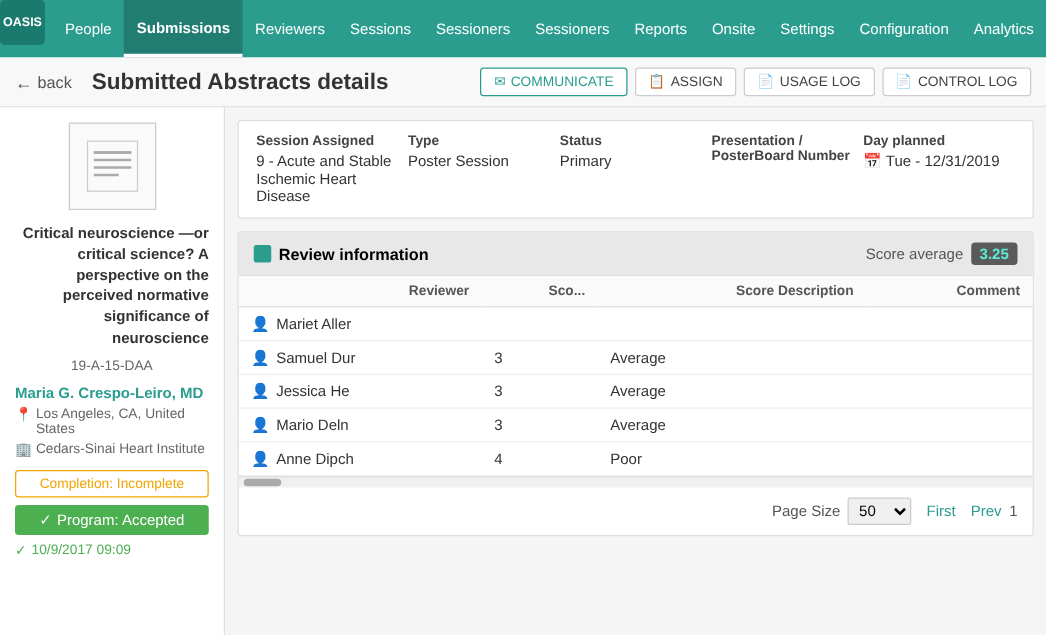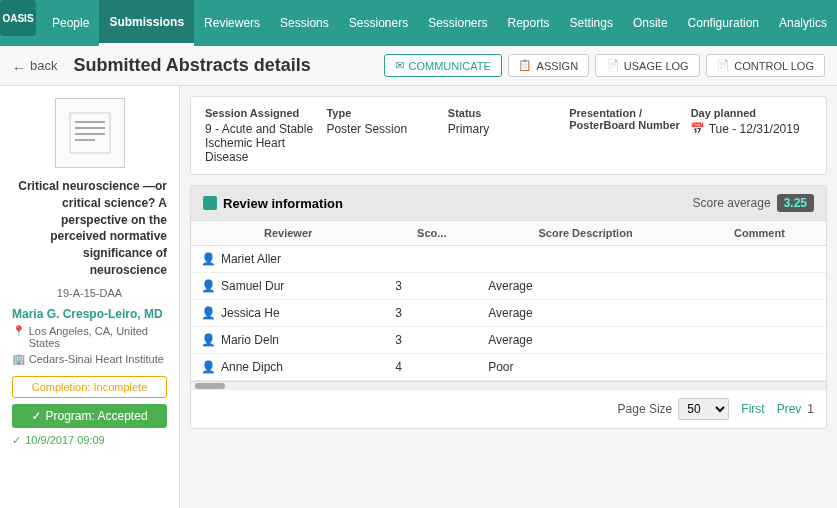--- a/index.html
+++ b/index.html
@@ -232,21 +232,21 @@
       color: #5eead4;
       padding: 2px 7px;
       border-radius: 3px;
       margin-left: 6px;
       font-weight: bold;
     }
 
     
     .review-table { width: 100%; border-collapse: collapse; }
     .review-table th {
-      text-align: center;
+      text-align: right;
       padding: 6px 10px;
       font-size: 11px;
       color: #555;
       border-bottom: 1px solid #ddd;
       background: #fafafa;
     }
     .review-table td {
       padding: 6px 10px;
       font-size: 12px;
       color: #333;
@@ -302,22 +302,22 @@
   <div class="logo">
     <span>OASIS</span>
   </div>
   <div class="nav-item">People</div>
   <div class="nav-item active">Submissions</div>
   <div class="nav-item">Reviewers</div>
   <div class="nav-item">Sessions</div>
   <div class="nav-item">Sessioners</div>
   <div class="nav-item">Sessioners</div>
   <div class="nav-item">Reports</div>
+  <div class="nav-item">Onsite</div>
   <div class="nav-item">Settings</div>
-  <div class="nav-item">Onsite</div>
   <div class="nav-item">Configuration</div>
   <div class="nav-item">Analytics</div>
 </nav>
 
 <div class="action-bar">
   <div class="back-btn">
     <span class="arrow">←</span>
     <span>back</span>
   </div>
   <div class="page-title">Submitted Abstracts details</div>

